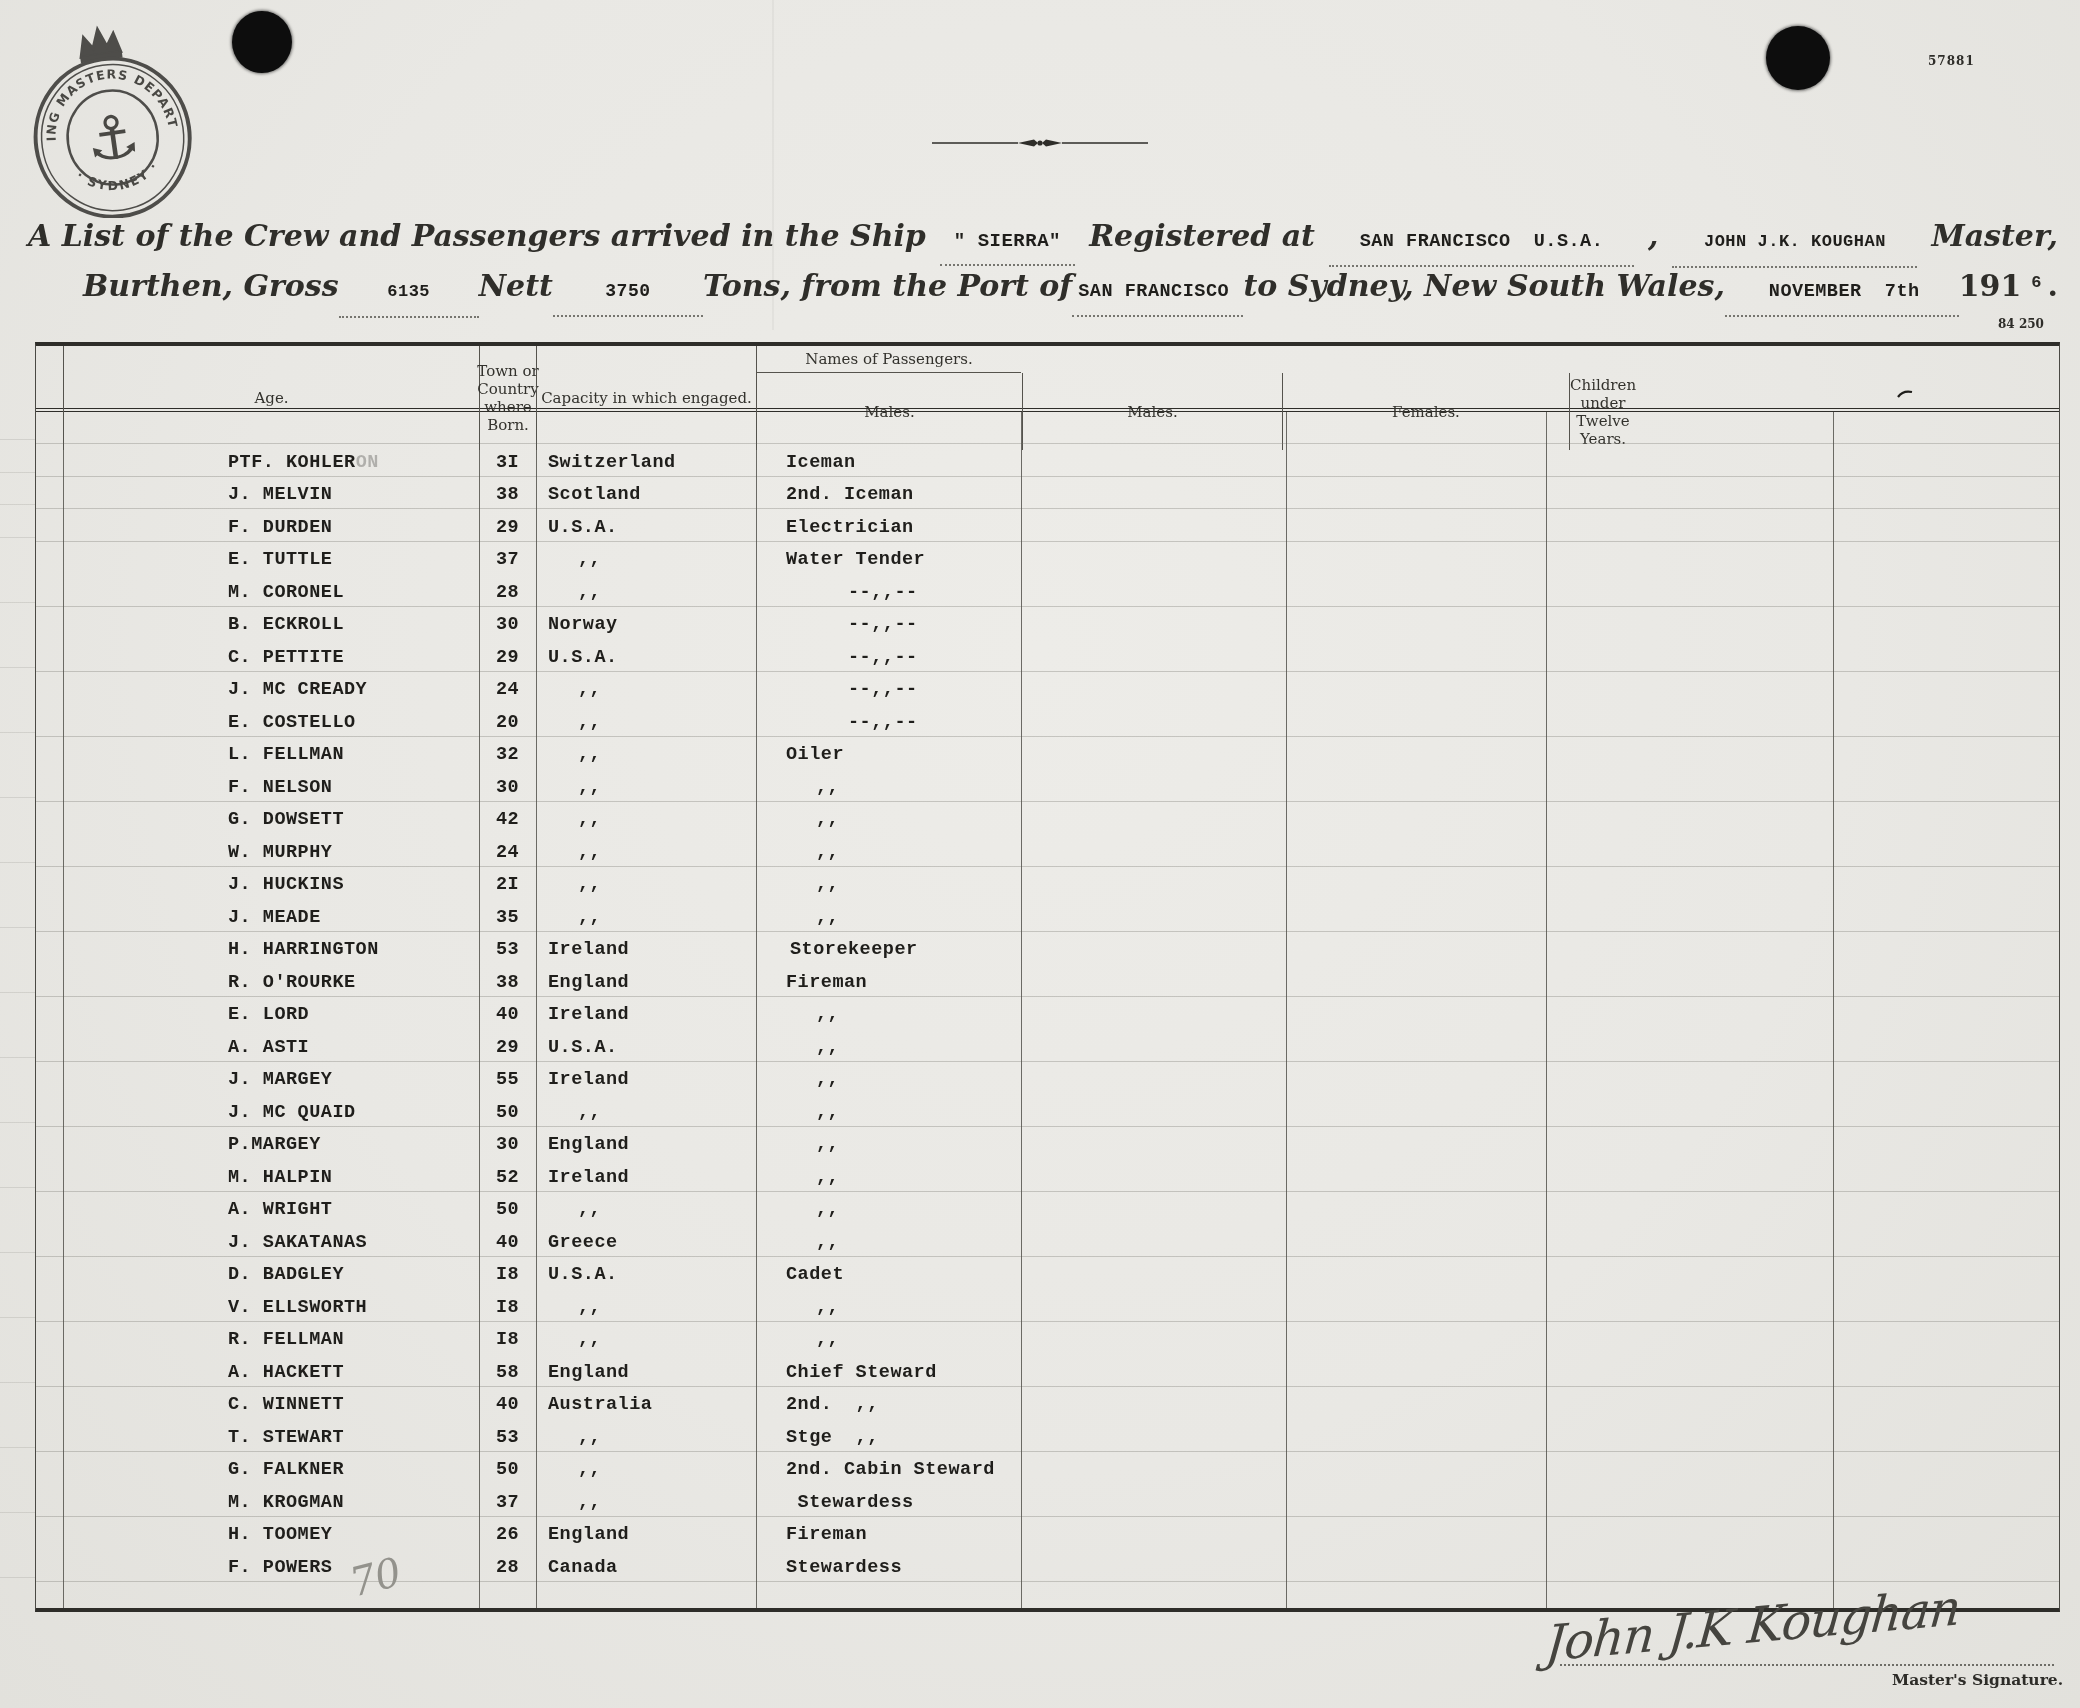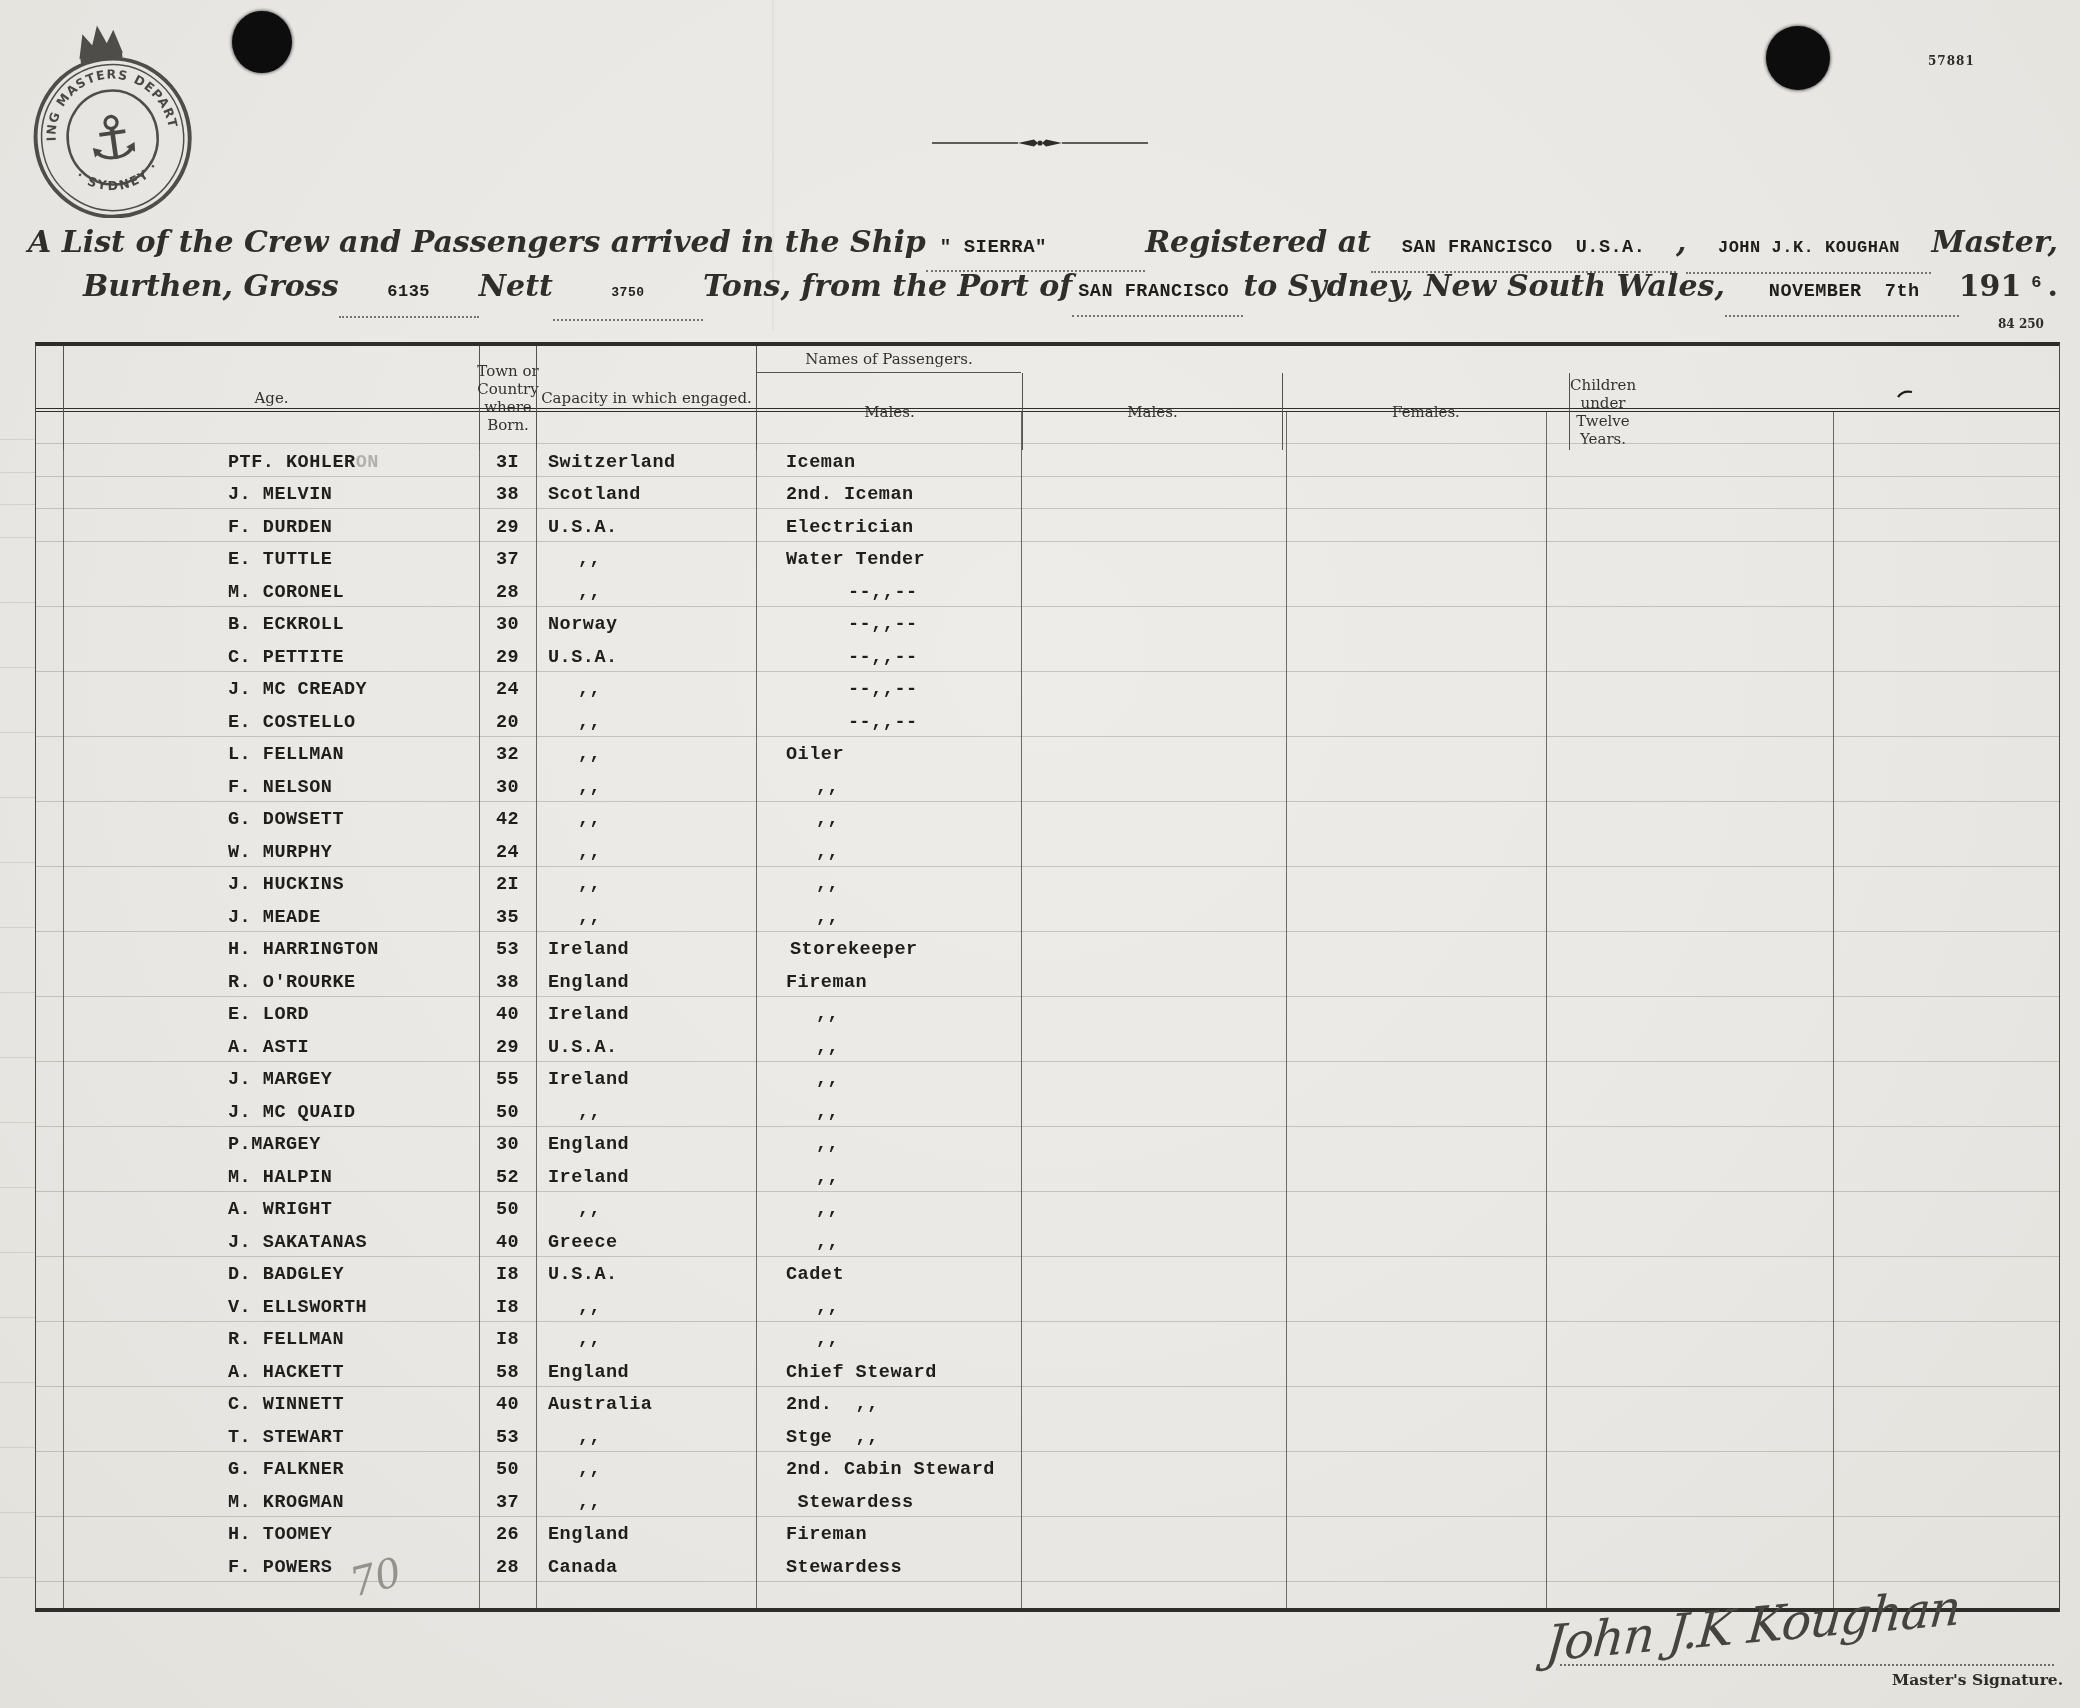--- a/index.html
+++ b/index.html
@@ -105,21 +105,21 @@
 
 
   <svg class="abs" style="left:930px;top:136px;" width="220" height="14" viewBox="0 0 220 14">
     <line x1="2" y1="7" x2="88" y2="7" stroke="#2e2d29" stroke-width="1.6"></line>
     <path d="M88 7 l16 -3.5 l4 3.5 l-4 3.5 z" fill="#2e2d29"></path>
     <circle cx="110" cy="7" r="2.6" fill="#2e2d29"></circle>
     <path d="M132 7 l-16 -3.5 l-4 3.5 l4 3.5 z" fill="#2e2d29"></path>
     <line x1="132" y1="7" x2="218" y2="7" stroke="#2e2d29" stroke-width="1.6"></line>
   </svg>
 
-  <div class="formline" style="top:224px;">
+  <div class="formline" style="top:218px;gap:14px;">
     <span class="printed">A List of the Crew and Passengers arrived in the Ship</span>
     <span class="field f-ship">
       <span class="typed" style="font-size:19px;">" SIERRA"</span>
     </span>
     <span class="printed">Registered at</span>
     <span class="field f-reg">
       <span class="typed">SAN FRANCISCO  U.S.A.</span>
     </span>
     <span class="printed">,</span>
     <span class="field f-master">
@@ -128,21 +128,21 @@
     <span class="printed">Master,</span>
   </div>
 
   <div class="formline" style="top:268px;padding-left:55px;">
     <span class="printed">Burthen, Gross</span>
     <span class="field f-gross">
       <span class="typed" style="font-size:17px;">6135</span>
     </span>
     <span class="printed">Nett</span>
     <span class="field f-nett">
-      <span class="typed" style="font-size:13px;">3750</span>
+      <span class="typed" style="font-size:18px;">3750</span>
     </span>
     <span class="printed">Tons, from the Port of</span>
     <span class="field f-port">
       <span class="typed">SAN FRANCISCO</span>
     </span>
     <span class="printed">to Sydney, New South Wales,</span>
     <span class="field f-date">
       <span class="typed">NOVEMBER  7th</span>
     </span>
     <span class="printed-up">191</span>

